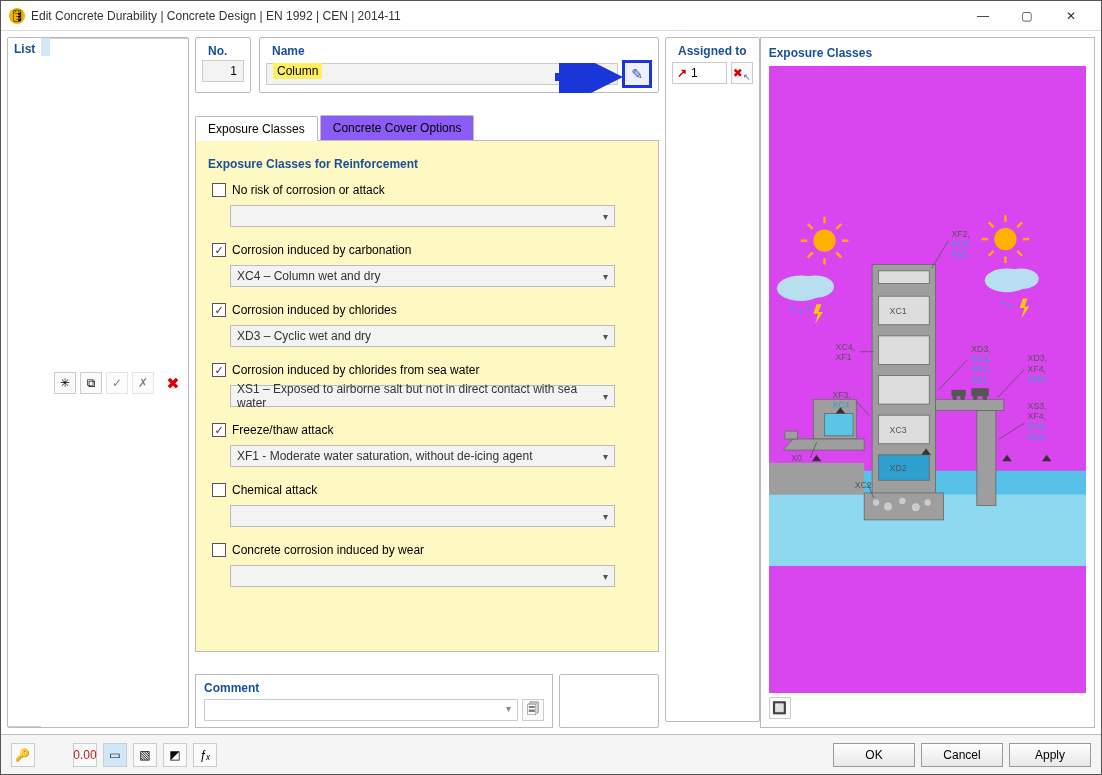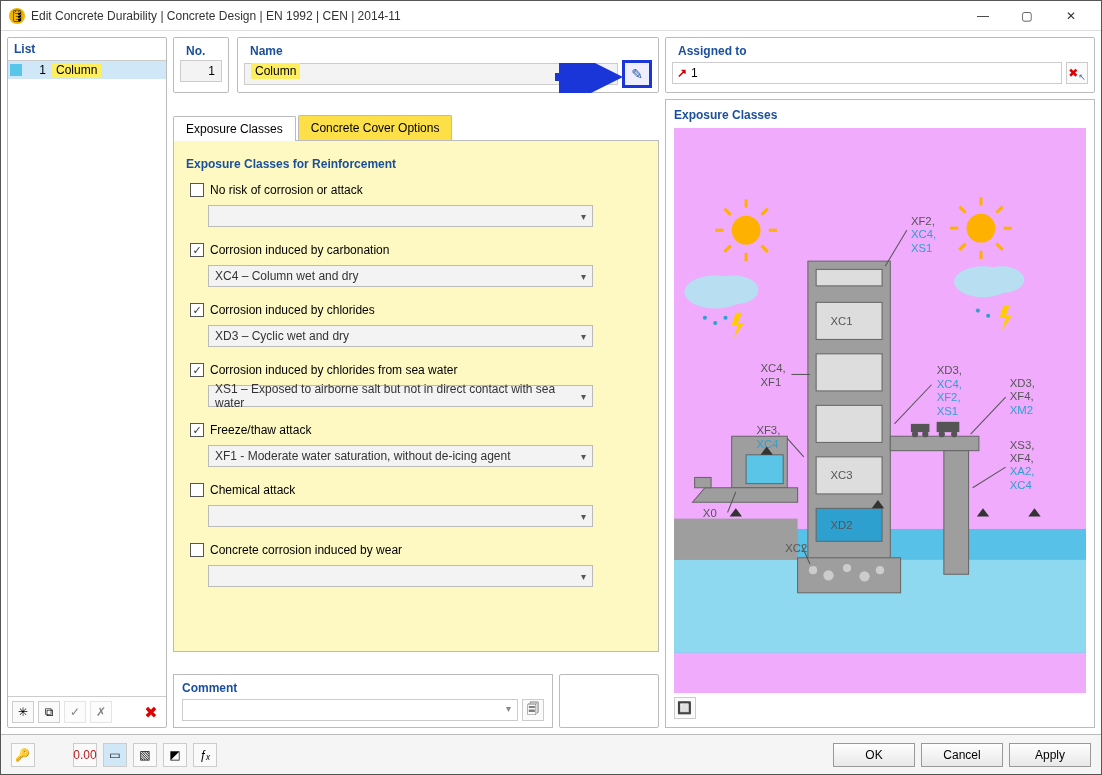--- a/index.html
+++ b/index.html
@@ -3,21 +3,21 @@
 <meta charset="utf-8">
 <style>
 * { box-sizing: border-box; margin: 0; padding: 0; font-family: "Segoe UI", Tahoma, sans-serif; font-size: 12px; }
 body { background: #fff; width: 1102px; height: 775px; overflow: hidden; display: flex; flex-direction: column; border: 1px solid #555; }
 .titlebar { height: 30px; display: flex; align-items: center; padding: 0 8px; background: #fff; border-bottom: 1px solid #ddd; }
 .titlebar .t-icon { width: 16px; height: 16px; background: #f0b400; border-radius: 50%; margin-right: 6px; display:flex;align-items:center;justify-content:center; }
 .titlebar .title { flex: 1; color: #333; }
 .winbtn { width: 44px; height: 28px; display: flex; align-items: center; justify-content: center; color: #333; }
 .content { flex: 1; display: flex; padding: 6px; gap: 6px; min-height:0; }
 .panel { border: 1px solid #bbb; background: #fff; border-radius: 2px; }
-.left { width: 160px; display: flex; flex-direction: column; }
+.left { width: 182px; display: flex; }
 .left .hdr { color: #1a4f9c; font-weight: 600; padding: 4px 6px; border-bottom: 1px solid #ccc; font-size:12px;}
 .left .list { flex: 1; overflow: auto; }
 .left .row { display: flex; align-items: center; background: #cfe7f7; height: 18px; padding: 0 2px; }
 .left .row .sq { width: 12px; height: 12px; background: #58c6e9; margin-right: 6px; }
 .left .row .num { width: 18px; text-align: right; margin-right: 6px; }
 .left .row .nm { background: #ffef5e; padding: 0 4px; }
 .left .tb { display: flex; gap: 4px; padding: 4px; border-top: 1px solid #ccc; align-items:center; }
 .tbn { width: 22px; height: 22px; border: 1px solid #ccc; display: flex; align-items: center; justify-content: center; background: #fafafa; }
 .mid { flex: 1; display: flex; flex-direction: column; gap: 22px; min-width:0;}
 .toprow { display: flex; gap: 8px; }
@@ -26,40 +26,40 @@
 .fld { display: flex; flex-direction: column; }
 .fldlbl { color: #1a4f9c; font-weight: 600; padding: 2px 6px; font-size:12px;}
 .numinp { height: 22px; border: 1px solid #ccc; background: #f3f3f3; text-align: right; padding: 0 6px; }
 .nameinp-wrap { display: flex; gap: 4px; align-items: center; }
 .nameinp { flex: 1; height: 22px; border: 1px solid #ccc; background: #f3f3f3; padding: 0 6px; }
 .nameinp span { background: #ffef5e; padding: 1px 4px; }
 .editbtn { width: 30px; height: 28px; border: 3px solid #1a36d8; background: #eef; display: flex; align-items: center; justify-content: center; }
 .arrow { position: relative; }
 .arrow svg { position: absolute; left: -70px; top: 0px; }
 .tabs { display: flex; border-bottom: 1px solid #bbb; }
-.tab { padding: 5px 12px; border: 1px solid #bbb; border-bottom: none; background: #fde047; margin-right: 2px; border-radius: 2px 2px 0 0; cursor:pointer;}
+.tab { padding: 5px 12px; border: 1px solid #bbb; border-bottom: none; background: #8b5cf6; margin-right: 2px; border-radius: 2px 2px 0 0; cursor:pointer;}
 .tab.active { background: #fff; position: relative; top: 1px; }
 .tabbody { flex: 1; border: 1px solid #bbb; border-top: none; padding: 10px 12px; overflow: auto; display:flex; flex-direction:column; gap:4px; background:#fef9c3;}
 .secthdr { color: #1a4f9c; font-weight: 600; margin: 6px 0 4px; font-size:12px;}
 .chk-row { display: flex; align-items: flex-start; gap: 6px; margin: 4px 0 2px 4px; }
 .chk { width: 14px; height: 14px; border: 1px solid #555; display: flex; align-items: center; justify-content: center; background: #fff; }
 .chk.checked::after { content: "✓"; font-size: 11px; color: #333; line-height: 1; }
 .sel { margin: 2px 0 8px 22px; height: 22px; border: 1px solid #bbb; background: #f3f3f3; display: flex; align-items: center; padding: 0 6px; justify-content: space-between; color: #333; width: 385px; }
 .sel .car { color: #555; font-size:10px; }
 .commentbox { border:1px solid #bbb; padding:6px 8px; display:flex; flex-direction:column; gap:4px; }
 .commentinp { display:flex; gap:4px; }
 .commentinp .ci { flex:1; height:22px; border:1px solid #ccc; background:#fff; }
-.right { width: 430px; display: flex; flex-direction: column; }
+.right { width: 430px; display: flex; flex-direction: row; }
 .right .hdr2 { color:#1a4f9c; font-weight:600; padding:2px 6px; font-size:12px;}
 .assign-wrap{display:flex; gap:4px; align-items:center; padding:2px 0 4px;}
 .assign-inp{flex:1; height:22px; border:1px solid #ccc; background:#fff; display:flex; align-items:center; padding:0 4px; gap:4px;}
 .rslash{color:#c00; font-weight:bold;}
 .diagpanel{flex:1; border:1px solid #bbb; padding:8px; display:flex; flex-direction:column; min-height:0;}
 .diaghdr{color:#1a4f9c; font-weight:600; margin-bottom:6px;}
-.diagram{flex:1; position:relative; background:#f0abfc; overflow:hidden;}
+.diagram{flex:1; position:relative; background:#d946ef; overflow:hidden;}
 .diagram svg{width:100%; height:100%;}
 .diagbottom{display:flex; padding:4px 0 0; gap:4px;}
 .footer{height:40px; border-top:1px solid #bbb; display:flex; align-items:center; padding:0 10px; gap:6px; background:#f5f5f5;}
 .footer .fspace{flex:1;}
 .fbtn{width:82px; height:24px; border:1px solid #999; background:linear-gradient(#fefefe,#e8e8e8); display:flex; align-items:center; justify-content:center;}
 .ficon{width:24px; height:24px; border:1px solid #ccc; display:flex; align-items:center; justify-content:center; background:#fafafa;}
 .dlabel{font-size:11px; fill:#555;}
 .dlabelb{font-size:11px; fill:#2ea0cf;}
 </style>
 </head>

